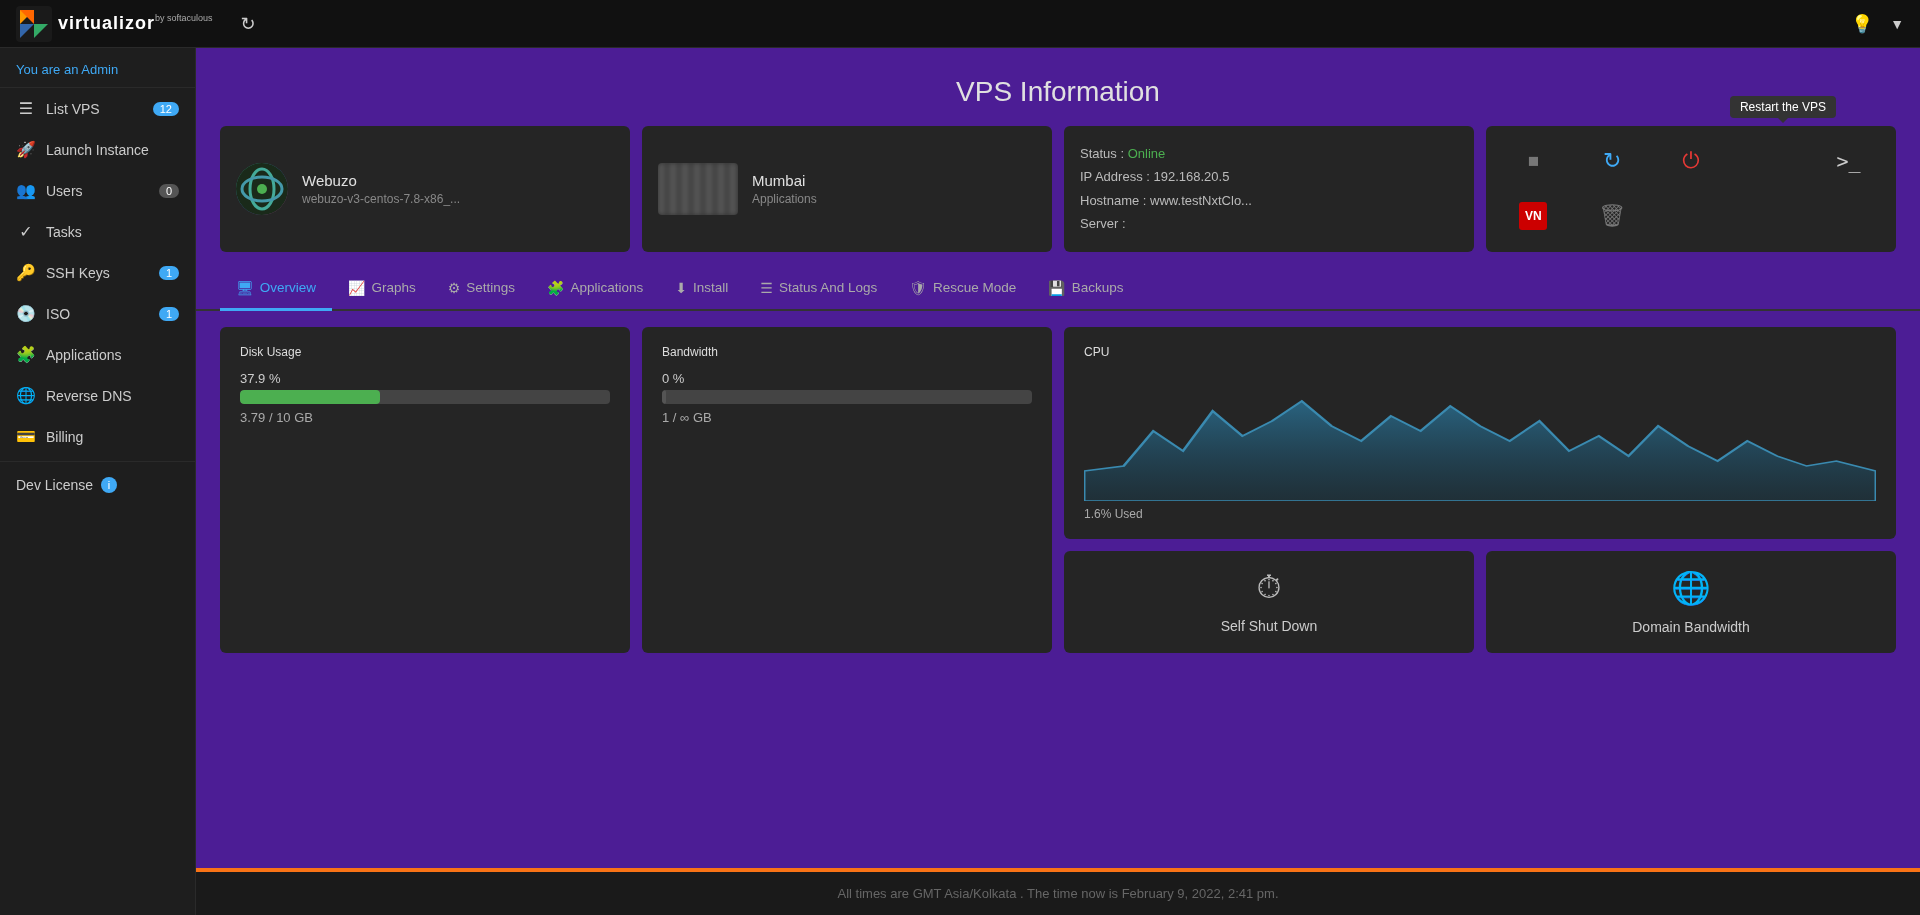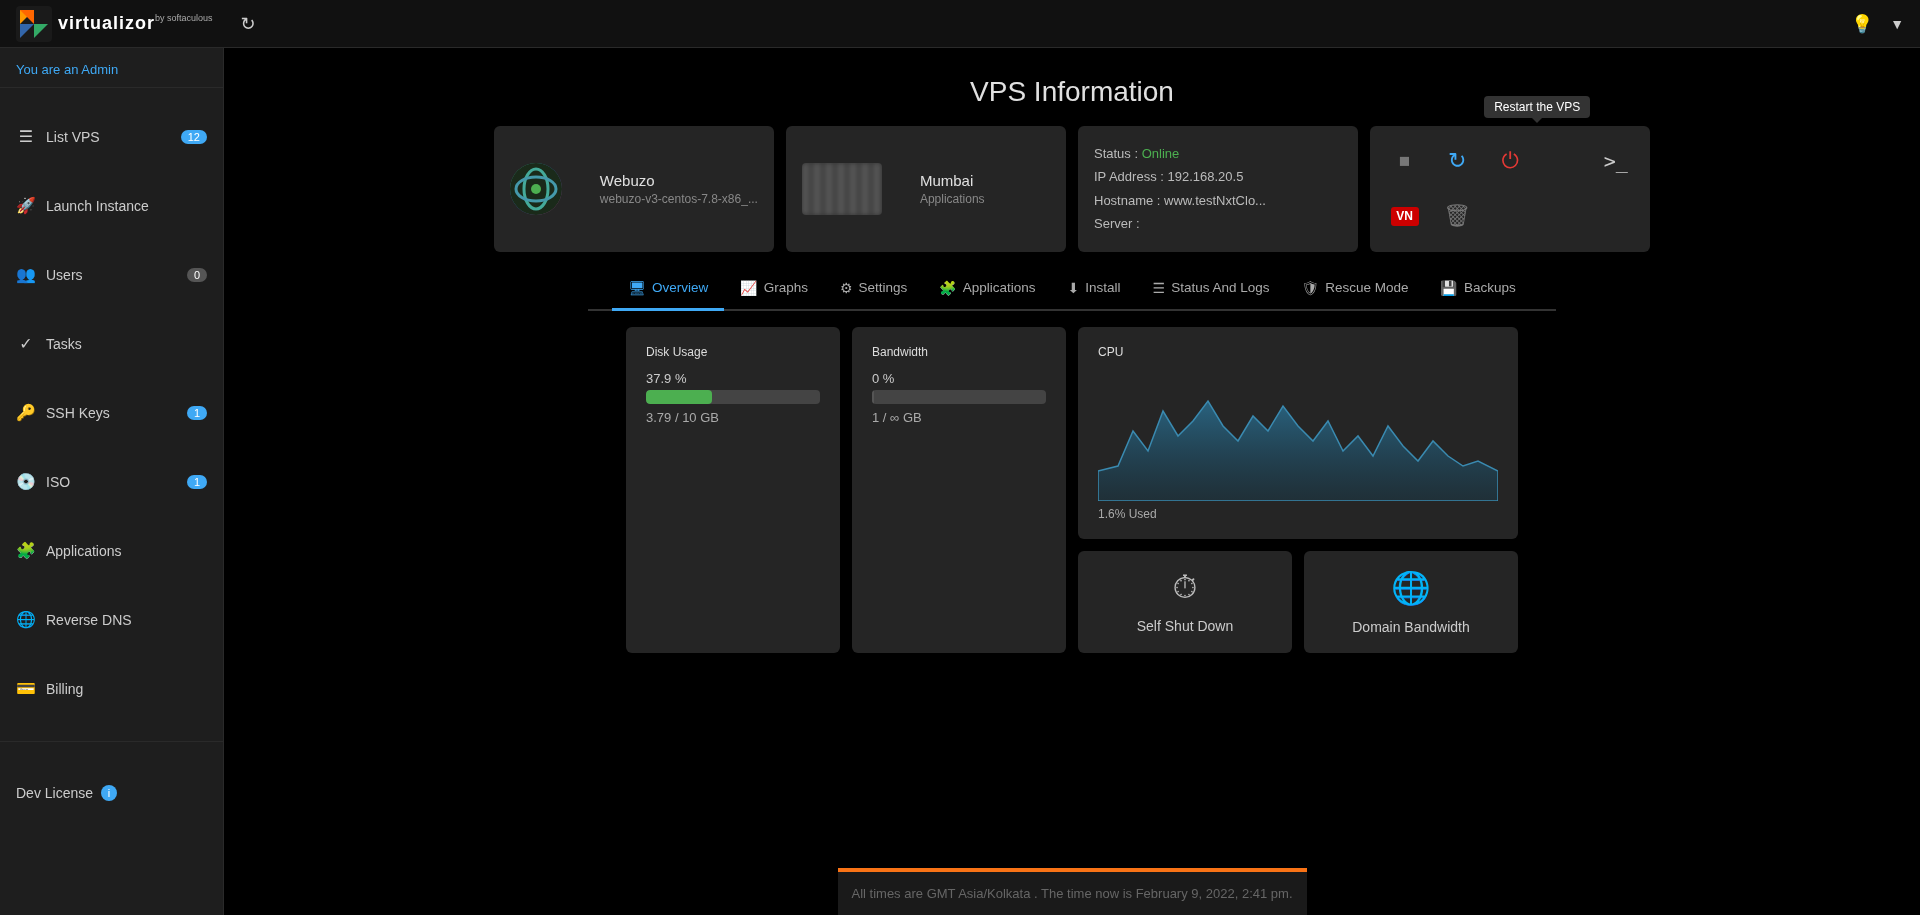--- a/index.html
+++ b/index.html
@@ -48,28 +48,27 @@
 
     
     .layout {
       display: flex;
       flex: 1;
       overflow: hidden;
     }
 
     
     .sidebar {
-      width: 224px;
+      width: 196px;
       background: #1e1e1e;
       border-right: 1px solid #2a2a2a;
       display: flex;
       flex-direction: column;
       flex-shrink: 0;
       overflow-y: auto;
-      gap: 28px;
     }
     .sidebar-admin {
       color: #3fa9f5;
       font-size: 13px;
       padding: 14px 16px 10px;
       border-bottom: 1px solid #2a2a2a;
     }
     .sidebar-item {
       display: flex;
       align-items: center;
@@ -109,24 +108,23 @@
       font-size: 11px;
       display: inline-flex;
       align-items: center;
       justify-content: center;
     }
 
     
     .main {
       flex: 1;
       overflow-y: auto;
-      background: #000000;
+      background: #4c1d95;
       display: flex;
       flex-direction: column;
-      align-items: center;
     }
 
     .page-title {
       text-align: center;
       font-size: 28px;
       font-weight: 300;
       color: #e0e0e0;
       padding: 28px 0 18px;
     }
 
@@ -138,21 +136,21 @@
       padding: 0 24px 16px;
     }
     .vps-card {
       background: #252525;
       border-radius: 6px;
       padding: 16px;
       display: flex;
       align-items: center;
       gap: 14px;
     }
-    .vps-card-info { flex: 1; margin-left: 24px; }
+    .vps-card-info { flex: 1; }
     .vps-card-title { font-size: 15px; color: #e0e0e0; font-weight: 500; }
     .vps-card-sub { font-size: 12px; color: #888; margin-top: 3px; }
 
     .vps-os-logo {
       width: 52px;
       height: 52px;
       border-radius: 50%;
       background: linear-gradient(135deg, #3a6, #36a, #a36);
       display: flex;
       align-items: center;
@@ -228,21 +226,21 @@
       left: 50%;
       transform: translateX(-50%);
       border-left: 5px solid transparent;
       border-right: 5px solid transparent;
       border-top: 5px solid #333;
     }
 
     
     .vnc-icon {
       width: 28px;
-      height: 19px;
+      height: 28px;
       background: #c00;
       border-radius: 3px;
       display: flex;
       align-items: center;
       justify-content: center;
       color: #fff;
       font-size: 12px;
       font-weight: bold;
     }
 

